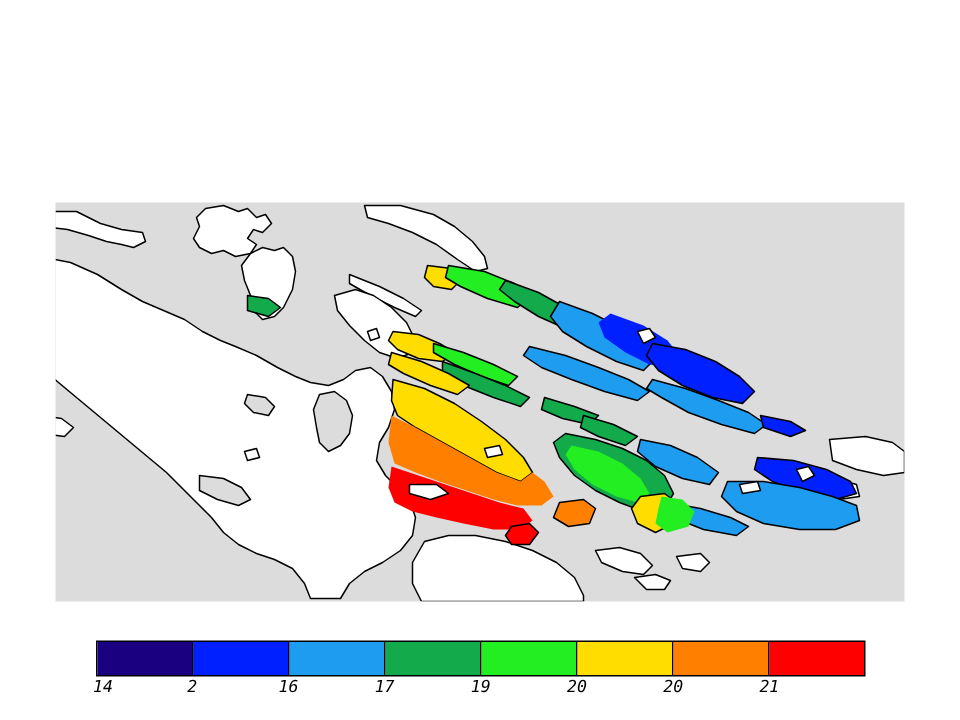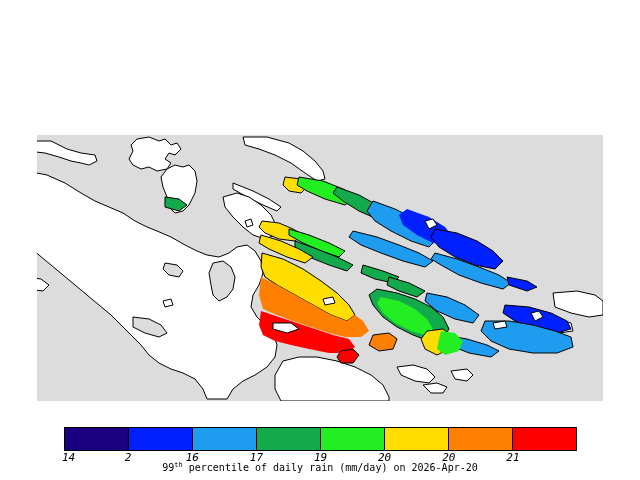--- a/index.html
+++ b/index.html
@@ -312,17 +312,14 @@
     <span class="cb-tick" style="left:64.1px">2</span>
     <span class="cb-tick" style="left:128.3px">16</span>
     <span class="cb-tick" style="left:192.4px">17</span>
     <span class="cb-tick" style="left:256.5px">19</span>
     <span class="cb-tick" style="left:320.6px">20</span>
     <span class="cb-tick" style="left:384.8px">20</span>
     <span class="cb-tick" style="left:448.9px">21</span>
     <span class="cb-tick last" style="left:513px">22</span>
   </div>
 
-  <div id="cb-caption">
-    <span>99</span><sup>th</sup><span> percentile of daily rain (mm/day) on 2026-Apr-20</span>
-  </div>
 
 </div>
 
 </body></html>

